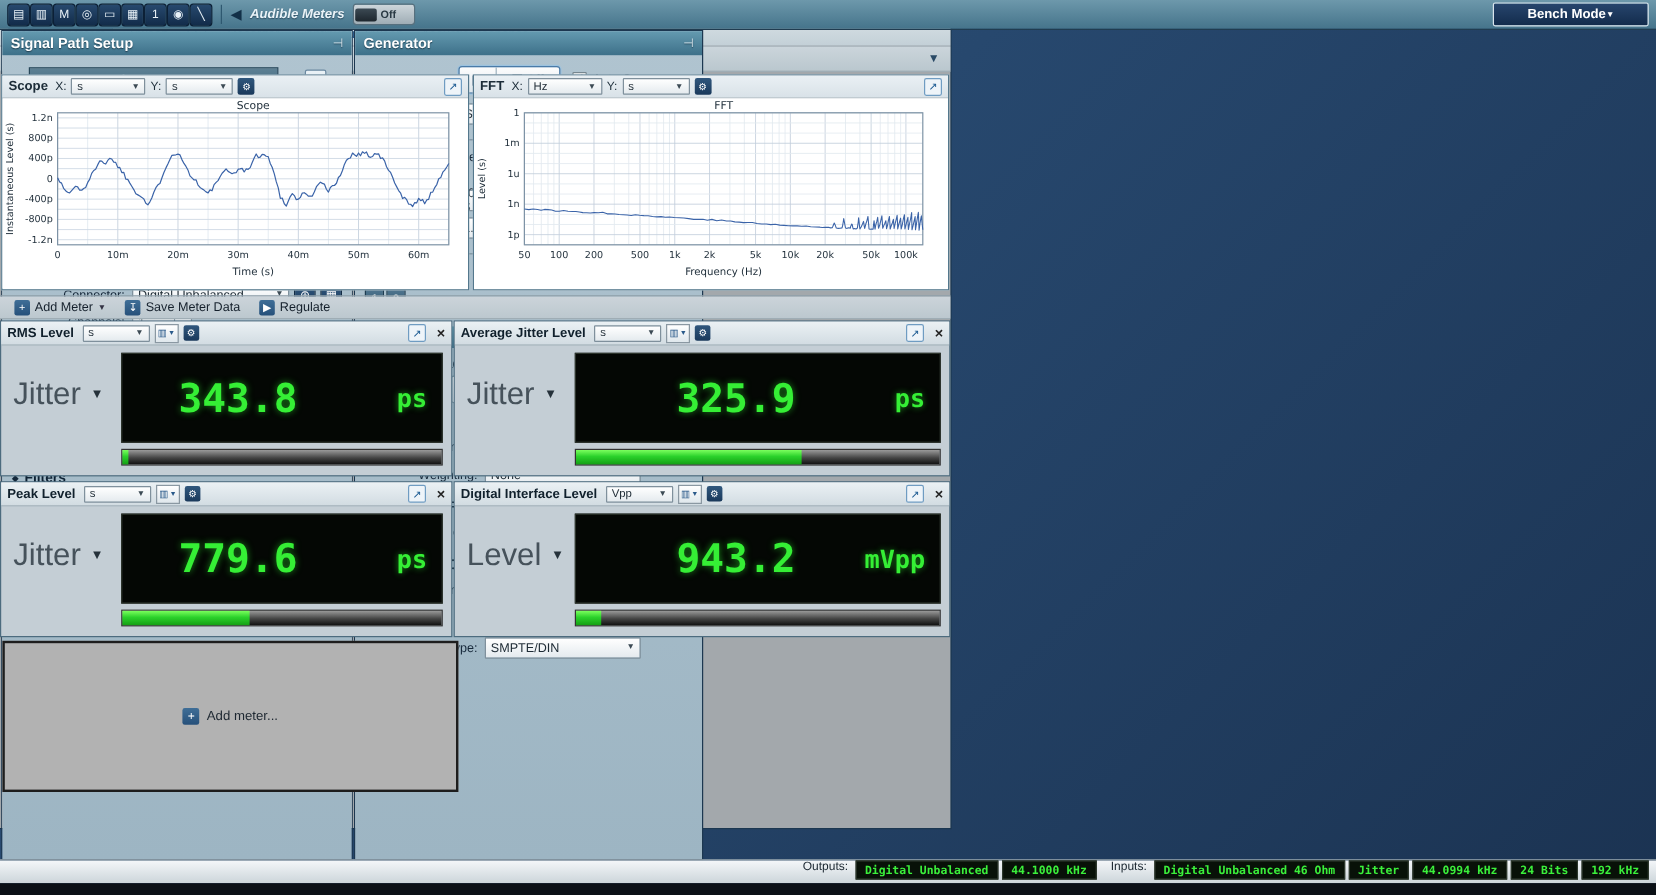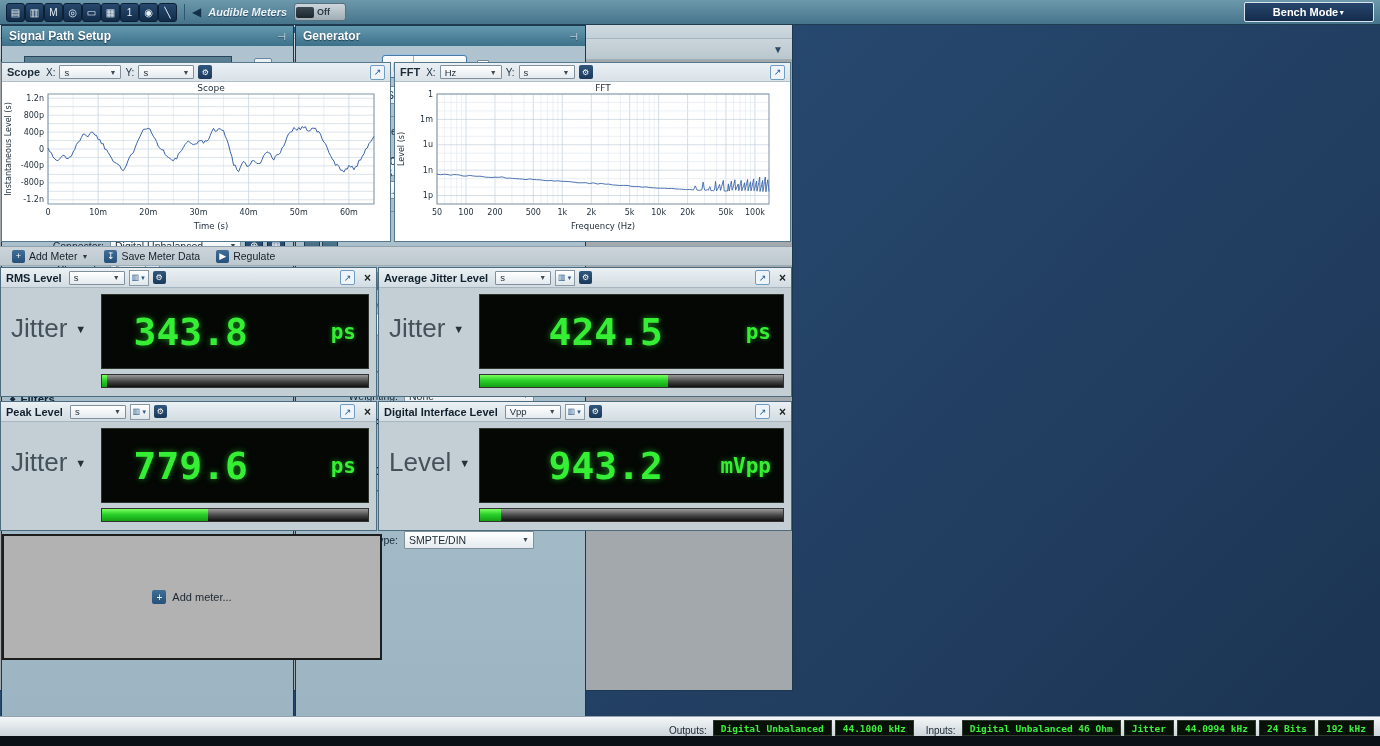--- a/index.html
+++ b/index.html
@@ -126,35 +126,35 @@
          display:flex;align-items:center;gap:4px;padding:0 5px;}
   .mhead .mt{font-weight:bold;font-size:11px;color:#10202c;margin-right:3px;white-space:nowrap;}
   .mhead .dd{height:14px;font-size:9.5px;width:56px;}
   .dmode{width:18px;height:14px;border:1px solid #8a98a2;background:linear-gradient(#fff,#dfe7ec);
          display:inline-flex;align-items:center;justify-content:center;gap:1px;font-size:8px;color:#2a5a8a;}
   .mbody{position:absolute;left:0;top:19px;right:0;bottom:0;}
   .mchan{position:absolute;left:10px;top:26px;font-size:26px;color:#46525b;display:flex;align-items:center;gap:8px;}
   .mchan .ar{font-size:11px;color:#25313a;}
   .mdisp{position:absolute;left:100px;right:7px;top:7px;bottom:27px;background:#040704;border:1px solid #2c342c;
          display:flex;align-items:center;justify-content:flex-end;}
-  .mval{font-family:"DejaVu Sans Mono",monospace;font-weight:bold;font-size:38px;color:#35ef35;text-shadow:0 0 6px #1a8a1a;}
+  .mval{font-family:"DejaVu Sans Mono",monospace;font-weight:bold;font-size:33px;color:#35ef35;text-shadow:0 0 6px #1a8a1a;}
   .munit{width:108px;text-align:right;padding-right:12px;font-family:"DejaVu Sans Mono",monospace;
          font-weight:bold;font-size:21px;color:#35ef35;text-shadow:0 0 5px #1a8a1a;}
   .mbar{position:absolute;left:100px;right:7px;bottom:8px;height:12px;background:linear-gradient(#9a9a9a,#444 55%,#111);
         border:1px solid #333;}
   .mfill{height:100%;background:linear-gradient(#7bff5e,#2bd12b 45%,#14a014);}
   
   .addbox{position:absolute;left:2px;top:534px;width:376px;height:122px;background:#b2b2b2;
           border:2px solid #1d1d1d;display:flex;align-items:center;justify-content:center;gap:6px;
           font-size:11px;color:#1d2731;}
   .addbox .ic{width:14px;height:14px;border-radius:2px;background:linear-gradient(#3f6e97,#26507a);color:#fff;
               font-size:10px;display:inline-flex;align-items:center;justify-content:center;}
   
   .statusbar{position:absolute;left:0;top:716px;right:0;height:20px;background:linear-gradient(#f4f7f9,#ccd5da);
-             border-top:1px solid #94a3ac;display:flex;align-items:flex-end;justify-content:flex-end;
+             border-top:1px solid #94a3ac;display:flex;align-items:flex-start;justify-content:flex-end;
              gap:4px;padding-right:6px;box-sizing:border-box;padding-left:20px;}
   .sblabel{font-size:10px;color:#1a2630;margin:0 2px 0 8px;}
   .lcd{background:#081108;border:1px solid #2c382c;color:#3bf03b;font-family:"DejaVu Sans Mono",monospace;
        font-size:9.5px;font-weight:bold;height:14px;display:inline-flex;align-items:center;padding:0 7px;}
   .bottomstrip{position:absolute;left:0;top:736px;right:0;height:10px;background:#0b1016;}
   
   .wm{position:absolute;right:2px;top:676px;display:flex;align-items:center;gap:8px;z-index:60;
       pointer-events:none;color:#f2f2f2;font-size:34px;font-weight:bold;letter-spacing:2px;
       text-shadow:0 2px 5px rgba(30,30,30,.85);}
 </style>
@@ -709,21 +709,21 @@
         <span class="gearsq">⚙</span>
         <span class="popout">↗</span>
         <span class="closex">×</span>
       </div>
       <div class="mbody">
         <span class="mchan">
           <span>Jitter</span>
             <span class="ar">▼</span>
         </span>
         <div class="mdisp">
-          <span class="mval">424.5</span>
+          <span class="mval">325.9</span>
           <span class="munit">ps</span>
         </div>
         <div class="mbar">
             <div class="mfill" style="width: 62%;"></div>
           </div>
       </div>
     </div>
 
     <div class="meter" style="left:1px;top:402px;width:375px;">
       <div class="mhead">

